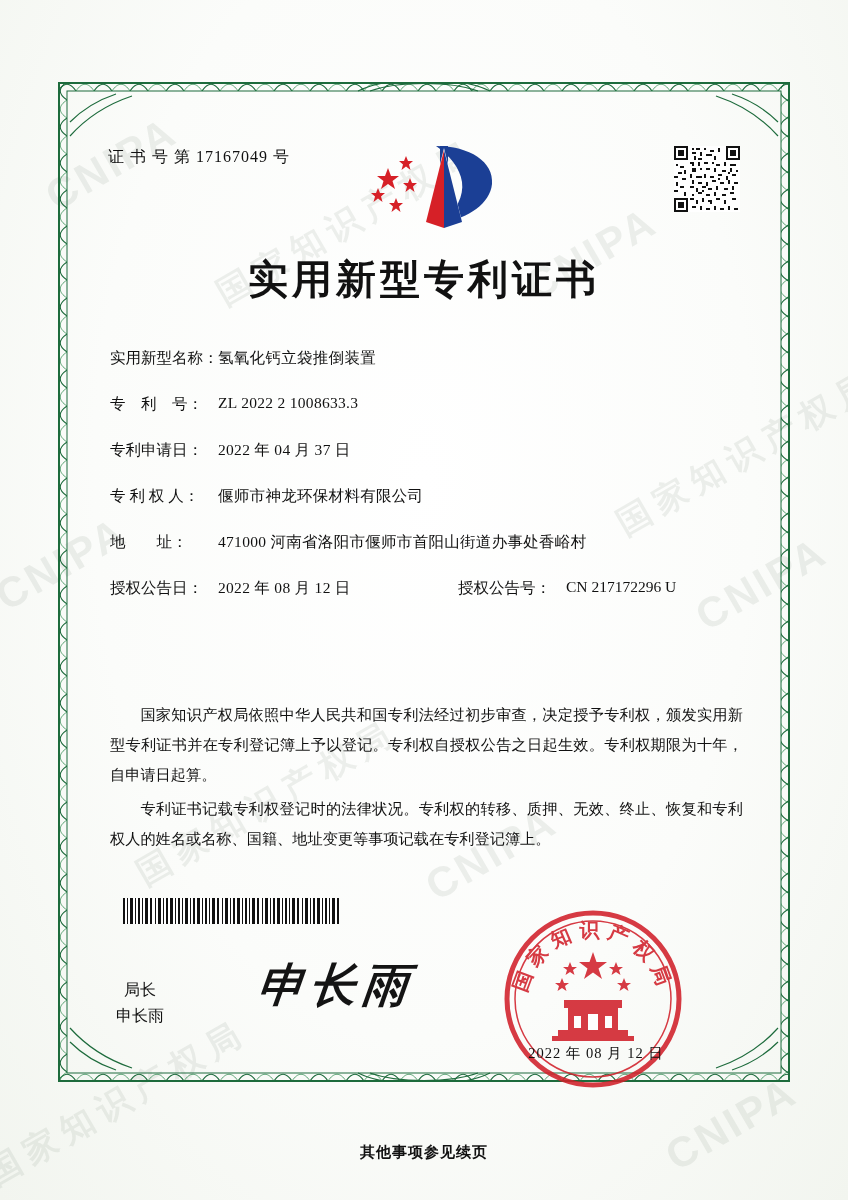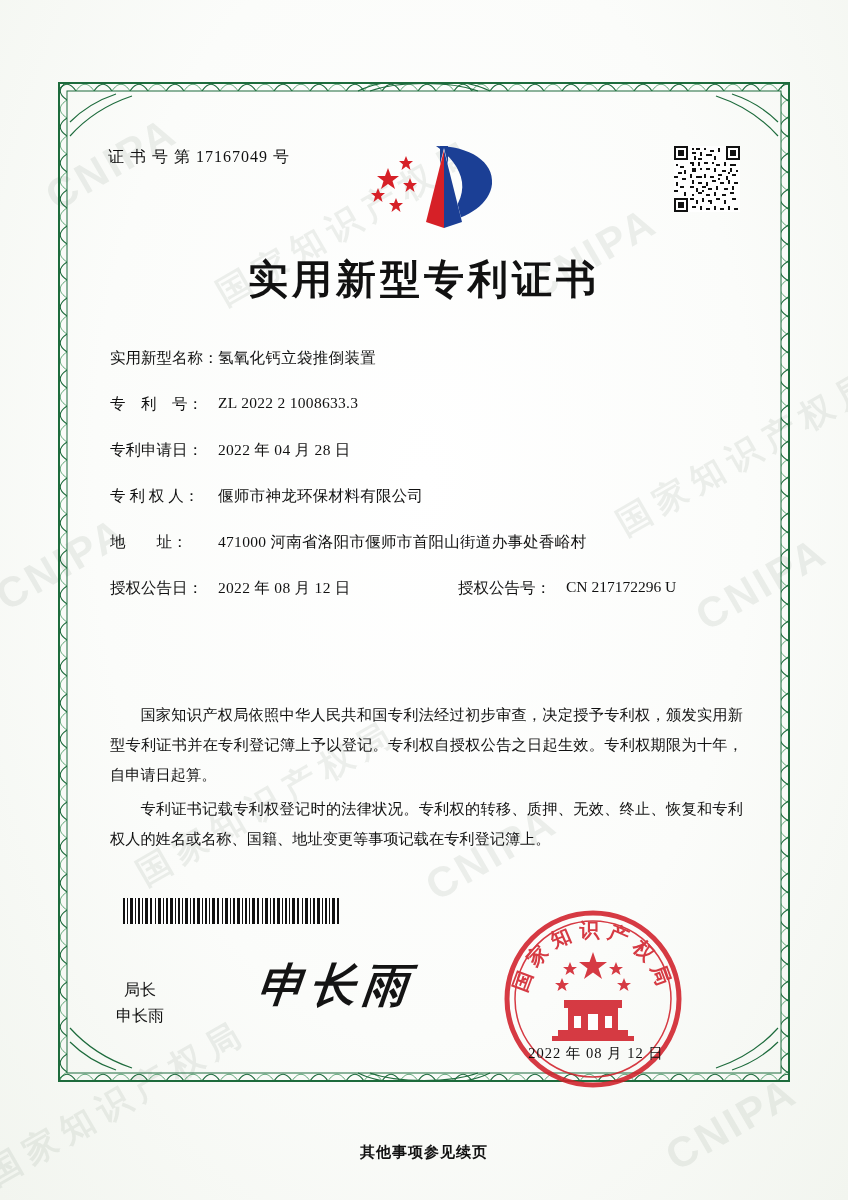--- a/index.html
+++ b/index.html
@@ -361,21 +361,21 @@
     <div class="field-row">
       <span class="field-label">实用新型名称：</span>
       <span class="field-value">氢氧化钙立袋推倒装置</span>
     </div>
     <div class="field-row">
       <span class="field-label">专    利    号：</span>
       <span class="field-value">ZL 2022 2 1008633.3</span>
     </div>
     <div class="field-row">
       <span class="field-label">专利申请日：</span>
-      <span class="field-value">2022 年 04 月 28 日</span>
+      <span class="field-value">2022 年 04 月 37 日</span>
     </div>
     <div class="field-row">
       <span class="field-label">专 利 权 人：</span>
       <span class="field-value">偃师市神龙环保材料有限公司</span>
     </div>
     <div class="field-row">
       <span class="field-label">地        址：</span>
       <span class="field-value">471000 河南省洛阳市偃师市首阳山街道办事处香峪村</span>
     </div>
     <div class="field-row double" style="margin-top:16px;">

